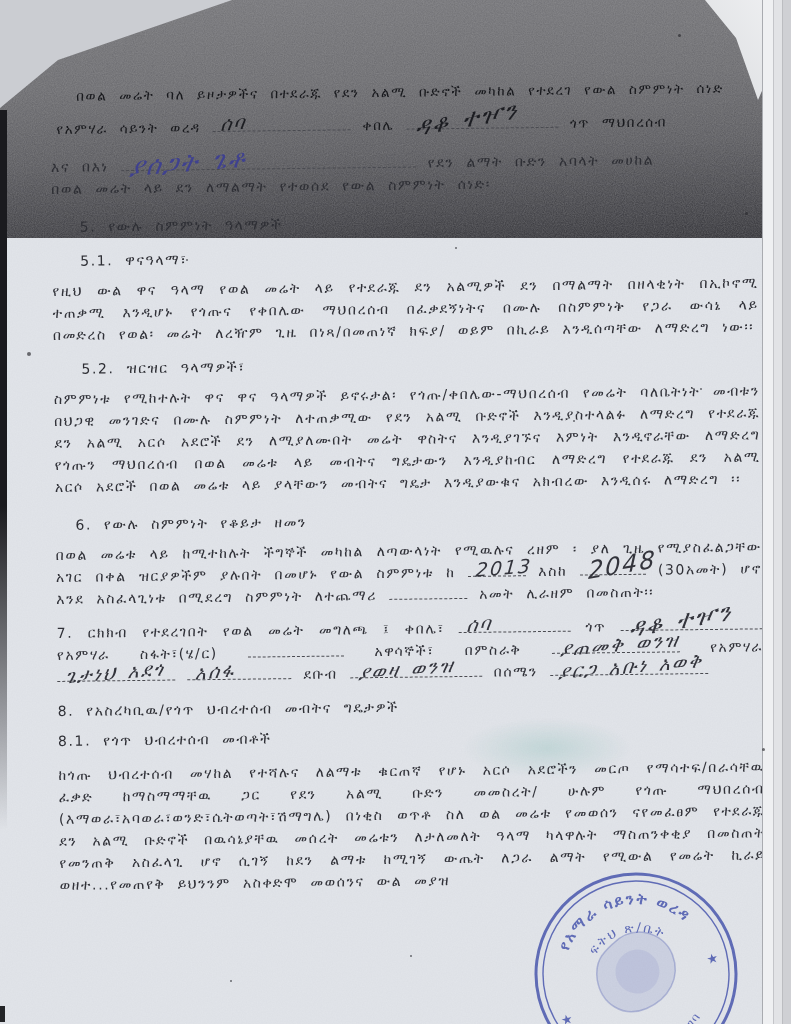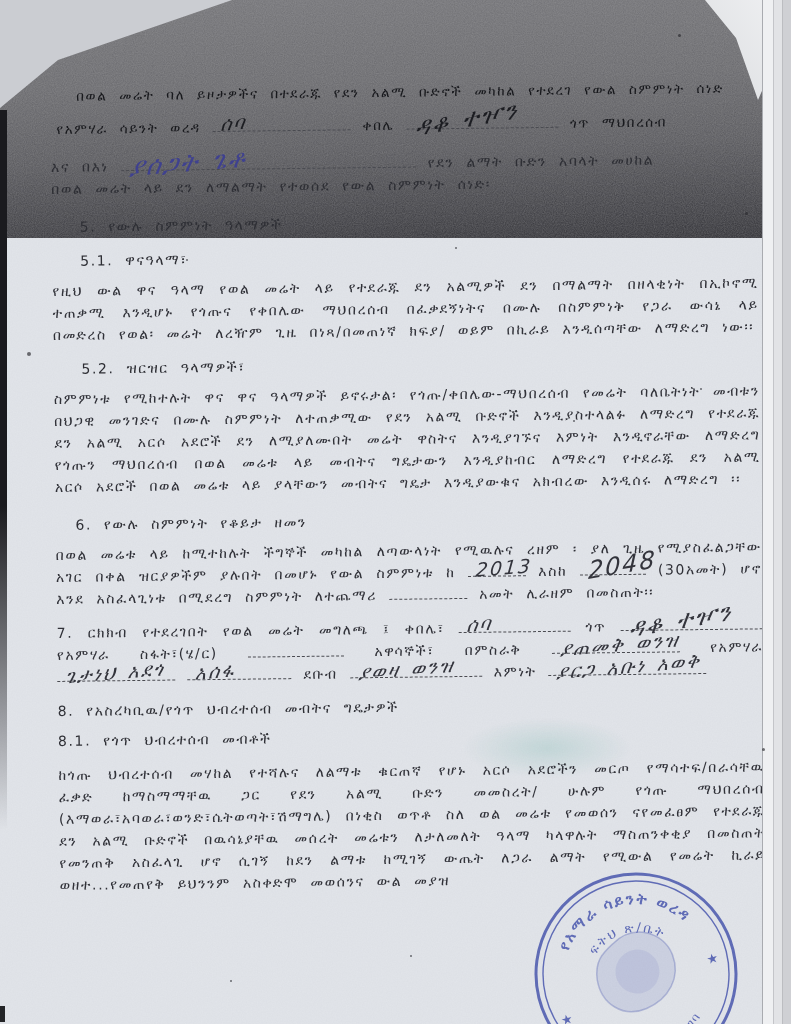--- a/index.html
+++ b/index.html
@@ -172,21 +172,21 @@
       <span class="blank" style="width:118px">
         <span class="hw hw-pen">ጌታነህ አደጎ</span>
       </span>
       <span class="blank" style="width:104px">
         <span class="hw hw-pen">አሰፋ</span>
       </span>
       <span>ደቡብ</span>
       <span class="blank" style="width:132px">
         <span class="hw hw-pen">ያወዛ ወንዝ</span>
       </span>
-      <span>እምነት</span>
+      <span>በሰሜን</span>
       <span class="blank" style="width:158px">
         <span class="hw hw-pen">ያርጋ አቡነ አወቅ</span>
       </span>
     </p>
 
     <div class="gap12"></div>
     <h3>8. የአስረካቢዉ/የጎጥ ህብረተሰብ መብትና ግዴታዎች</h3>
     <div class="gap8"></div>
     <h4>8.1. የጎጥ ህብረተሰብ መብቶች</h4>
     <div class="gap12"></div>

